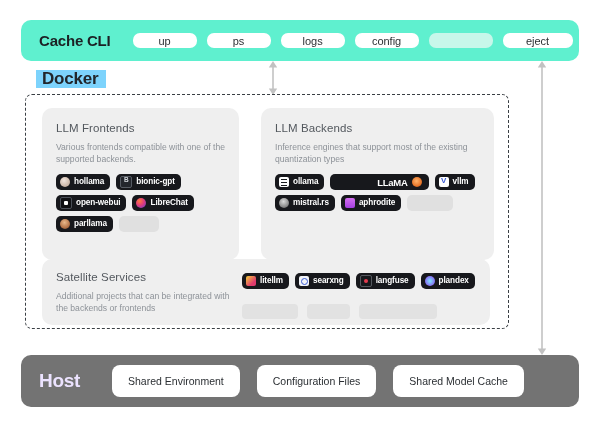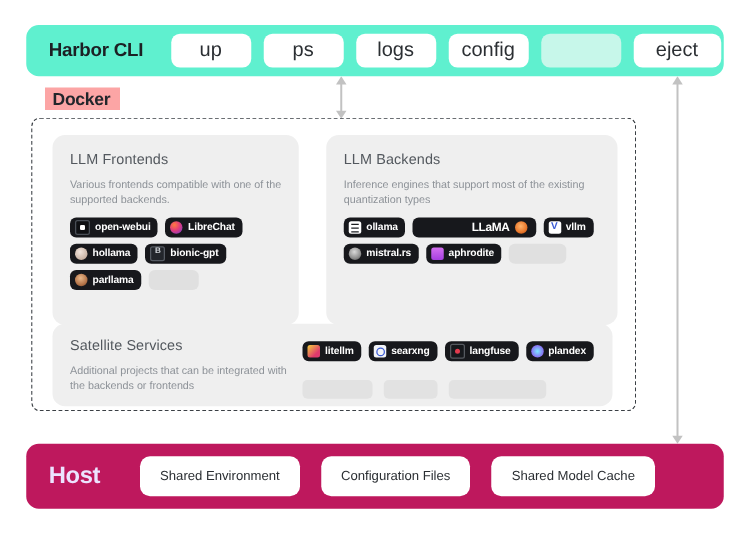--- a/index.html
+++ b/index.html
@@ -45,26 +45,26 @@
   }
   .cli-pills {
     display: flex;
     align-items: center;
     gap: 10px;
     flex: 1;
   }
   .cli-pill {
     background: #ffffff;
     border-radius: 7px;
-    height: 27px;
+    height: 15px;
     min-width: 64px;
     display: flex;
     align-items: center;
     justify-content: center;
-    font-size: 16px;
+    font-size: 11px;
     color: #2b2f33;
   }
   .cli-pill.ghost {
     background: #c7f7ea;
     min-width: 64px;
   }
   .cli-pill.eject {
     min-width: 70px;
   }
 
@@ -76,23 +76,23 @@
     width: 484px;
     height: 235px;
     border: 1.6px dashed #3a3f44;
     border-radius: 7px;
     box-sizing: border-box;
   }
   .docker-label {
     position: absolute;
     left: 36px;
     top: 70px;
-    background: #fca5a5;
+    background: #7dd3fc;
     padding: 0 8px 0 6px;
-    font-size: 14px;
+    font-size: 17px;
     font-weight: bold;
     color: #22262b;
     letter-spacing: -0.2px;
     line-height: 18px;
   }
 
   
   .panel {
     position: absolute;
     background: #efefef;
@@ -265,21 +265,21 @@
   .sat-ph.b { width: 43px; }
   .sat-ph.c { width: 78px; }
 
   
   .host-bar {
     position: absolute;
     left: 21px;
     top: 355px;
     width: 558px;
     height: 52px;
-    background: #be185d;
+    background: #737373;
     border-radius: 10px;
     display: flex;
     align-items: center;
     box-sizing: border-box;
     padding: 0 14px 0 18px;
   }
   .host-title {
     font-size: 19px;
     font-weight: bold;
     color: #ece3ff;
@@ -302,21 +302,21 @@
   
   .arrow { position: absolute; }
   .arrow svg { display: block; }
 </style>
 </head>
 <body>
 
 <div id="canvas">
 
   <div class="cli-bar">
-    <div class="cli-title">Harbor CLI</div>
+    <div class="cli-title">Cache CLI</div>
     <div class="cli-pills">
       <div class="cli-pill">up</div>
       <div class="cli-pill">ps</div>
       <div class="cli-pill">logs</div>
       <div class="cli-pill">config</div>
       <div class="cli-pill ghost"></div>
       <div class="cli-pill eject">eject</div>
     </div>
   </div>
 
@@ -354,36 +354,36 @@
 
   <div class="docker-box"></div>
   <div class="docker-label">Docker</div>
 
   <div class="panel panel-frontends">
     <div class="panel-title">LLM Frontends</div>
     <div class="panel-desc">Various frontends compatible with one of the supported backends.</div>
     <div class="badge-rows">
       <div class="badge-row">
         <div class="badge">
+          <span class="badge-logo lg-hollama"></span>
+          <span class="badge-text">hollama</span>
+        </div>
+        <div class="badge">
+          <span class="badge-logo lg-bionic"></span>
+          <span class="badge-text">bionic-gpt</span>
+        </div>
+      </div>
+      <div class="badge-row">
+        <div class="badge">
           <span class="badge-logo lg-openwebui"></span>
           <span class="badge-text">open-webui</span>
         </div>
         <div class="badge">
           <span class="badge-logo lg-librechat"></span>
           <span class="badge-text">LibreChat</span>
-        </div>
-      </div>
-      <div class="badge-row">
-        <div class="badge">
-          <span class="badge-logo lg-hollama"></span>
-          <span class="badge-text">hollama</span>
-        </div>
-        <div class="badge">
-          <span class="badge-logo lg-bionic"></span>
-          <span class="badge-text">bionic-gpt</span>
         </div>
       </div>
       <div class="badge-row">
         <div class="badge">
           <span class="badge-logo lg-parllama"></span>
           <span class="badge-text">parllama</span>
         </div>
         <div class="placeholder ph-front"></div>
       </div>
     </div>

